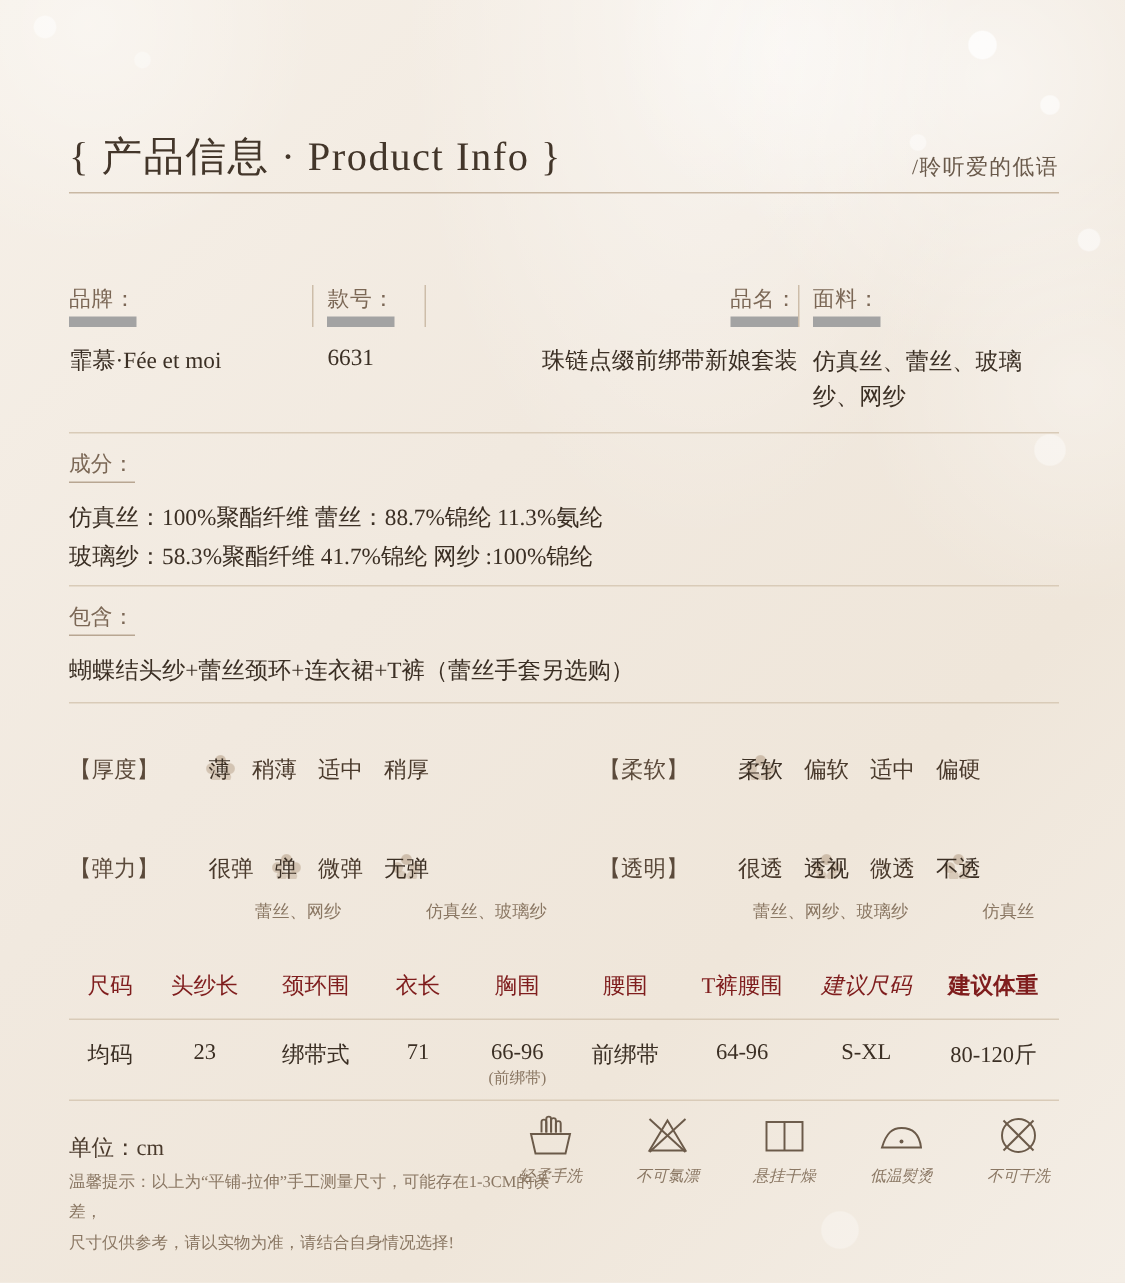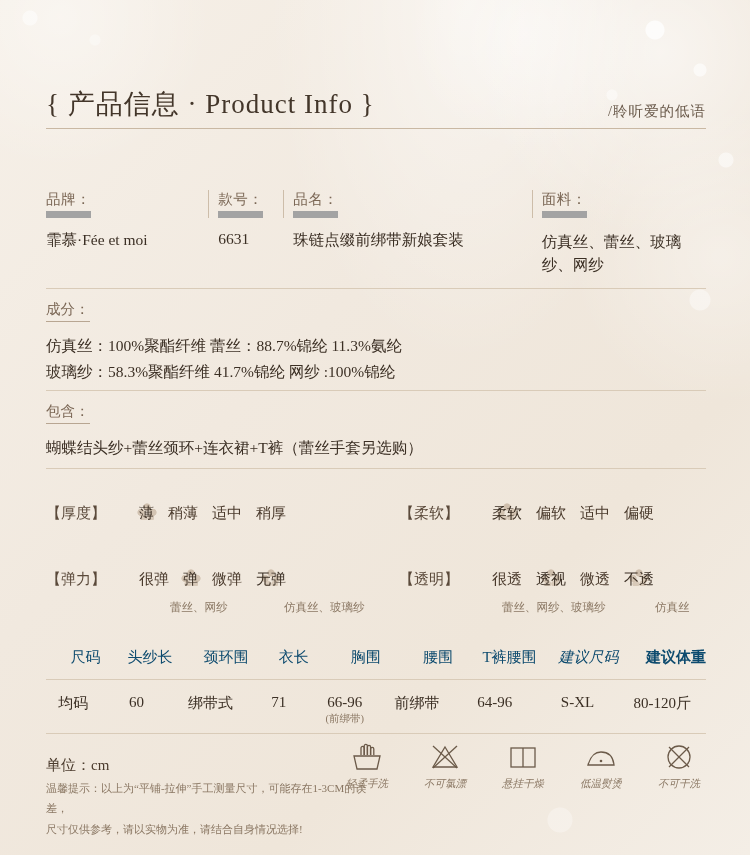--- a/index.html
+++ b/index.html
@@ -51,21 +51,21 @@
   }
 
   .label { color:#7b6755; font-size:14.5px; letter-spacing:0.5px; }
   .label-u { border-bottom:7px solid #a3a3a3; padding-bottom:2px; display:inline-block; }
   .val { color:#3b2f24; font-size:15.5px; }
 
   
   .info { position:absolute; left:46px; top:190px; width:660px; }
   .col-brand { width:170px; }
   .col-style { width:68px; }
-  .col-name  { width:250px; }
+  .col-name  { width:250px;text-align:right; }
   .col-fab   { width:172px; }
   .vsep { width:1px; background:#cdbda9; margin:0 9px 0 0; align-self:stretch; }
   .info .labels { display:flex; align-items:flex-end; }
   .info .values { display:flex; margin-top:12px; }
   .fab-val { line-height:1.5; }
 
   .hr { height:1px; background:#d9cbb8; }
 
   .sec { position:absolute; left:46px; width:660px; }
   .sec .hd { color:#7b6755; font-size:14.5px; display:inline-block; border-bottom:1px solid #b8a692; padding-bottom:2px; }
@@ -89,21 +89,21 @@
       radial-gradient(circle at 76% 62%, rgba(195,176,155,0.65) 0 3.2px, rgba(195,176,155,0) 4px),
       radial-gradient(circle at 36% 90%, rgba(195,176,155,0.55) 0 3px, rgba(195,176,155,0) 3.8px),
       radial-gradient(circle at 66% 90%, rgba(195,176,155,0.55) 0 3px, rgba(195,176,155,0) 3.8px);
     z-index:-1;
   }
   .anote { font-size:11.5px; color:#8a7763; white-space:nowrap; position:absolute; }
 
   
   .table { position:absolute; left:46px; width:660px; }
   .thead, .tbody { display:flex; }
-  .th { font-size:15px; color:#0c4a6e; text-align:right; }
+  .th { font-size:15px; color:#7f1d1d; text-align:center; }
   .td { font-size:15px; color:#3b2f24; text-align:center; position:relative; }
   .td .sub { display:block; font-size:10.5px; color:#8a7763; margin-top:1px; }
 
   .unit { position:absolute; left:46px; font-size:15px; color:#4a3a2c; }
 
   .tip { position:absolute; left:46px; width:330px; font-size:11px; color:#8a7763; line-height:1.85; }
 
   .care { position:absolute; right:42px; display:flex; gap:20px; }
   .care-item { width:58px; text-align:center; }
   .care-ico { height:34px; display:flex; align-items:center; justify-content:center; }
@@ -223,21 +223,21 @@
       <div class="th" style="width:62px;">衣长</div>
       <div class="th" style="width:74px;">胸围</div>
       <div class="th" style="width:74px;">腰围</div>
       <div class="th" style="width:86px;">T裤腰围</div>
       <div class="th" style="width:84px;font-style:italic;">建议尺码</div>
       <div class="th" style="width:90px;font-weight:bold;">建议体重</div>
     </div>
     <div style="height:1px;background:#d9cbb8;margin-top:12px;"></div>
     <div class="tbody" style="margin-top:14px;">
       <div class="td" style="width:56px;">均码</div>
-      <div class="td" style="width:74px;">60</div>
+      <div class="td" style="width:74px;">23</div>
       <div class="td" style="width:78px;">绑带式</div>
       <div class="td" style="width:62px;">71</div>
       <div class="td" style="width:74px;">
         <span>66-96</span>
         <span class="sub">(前绑带)</span>
       </div>
       <div class="td" style="width:74px;">前绑带</div>
       <div class="td" style="width:86px;">64-96</div>
       <div class="td" style="width:84px;">S-XL</div>
       <div class="td" style="width:90px;">80-120斤</div>

